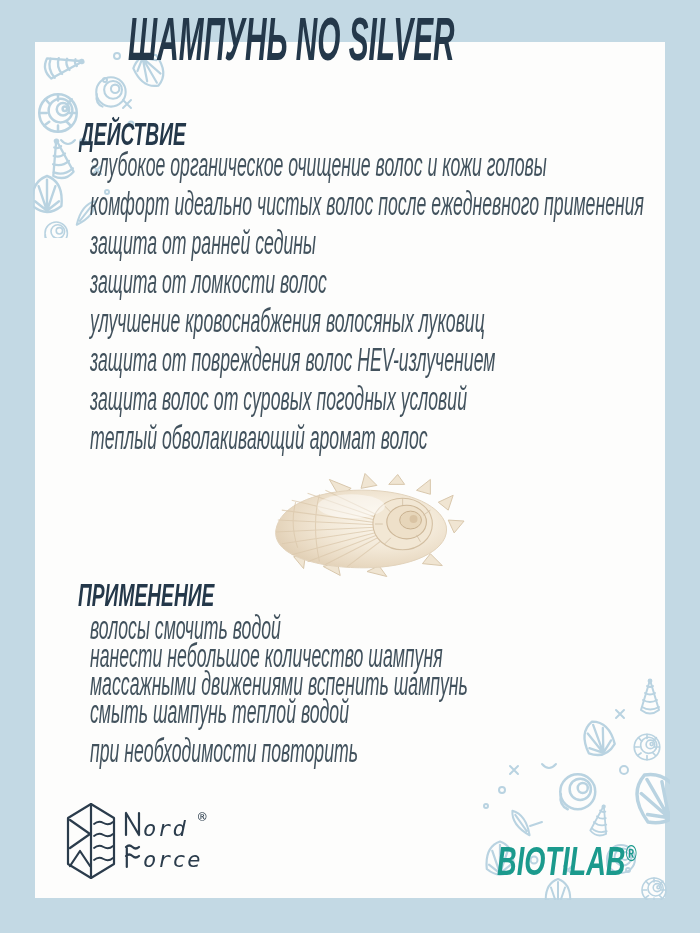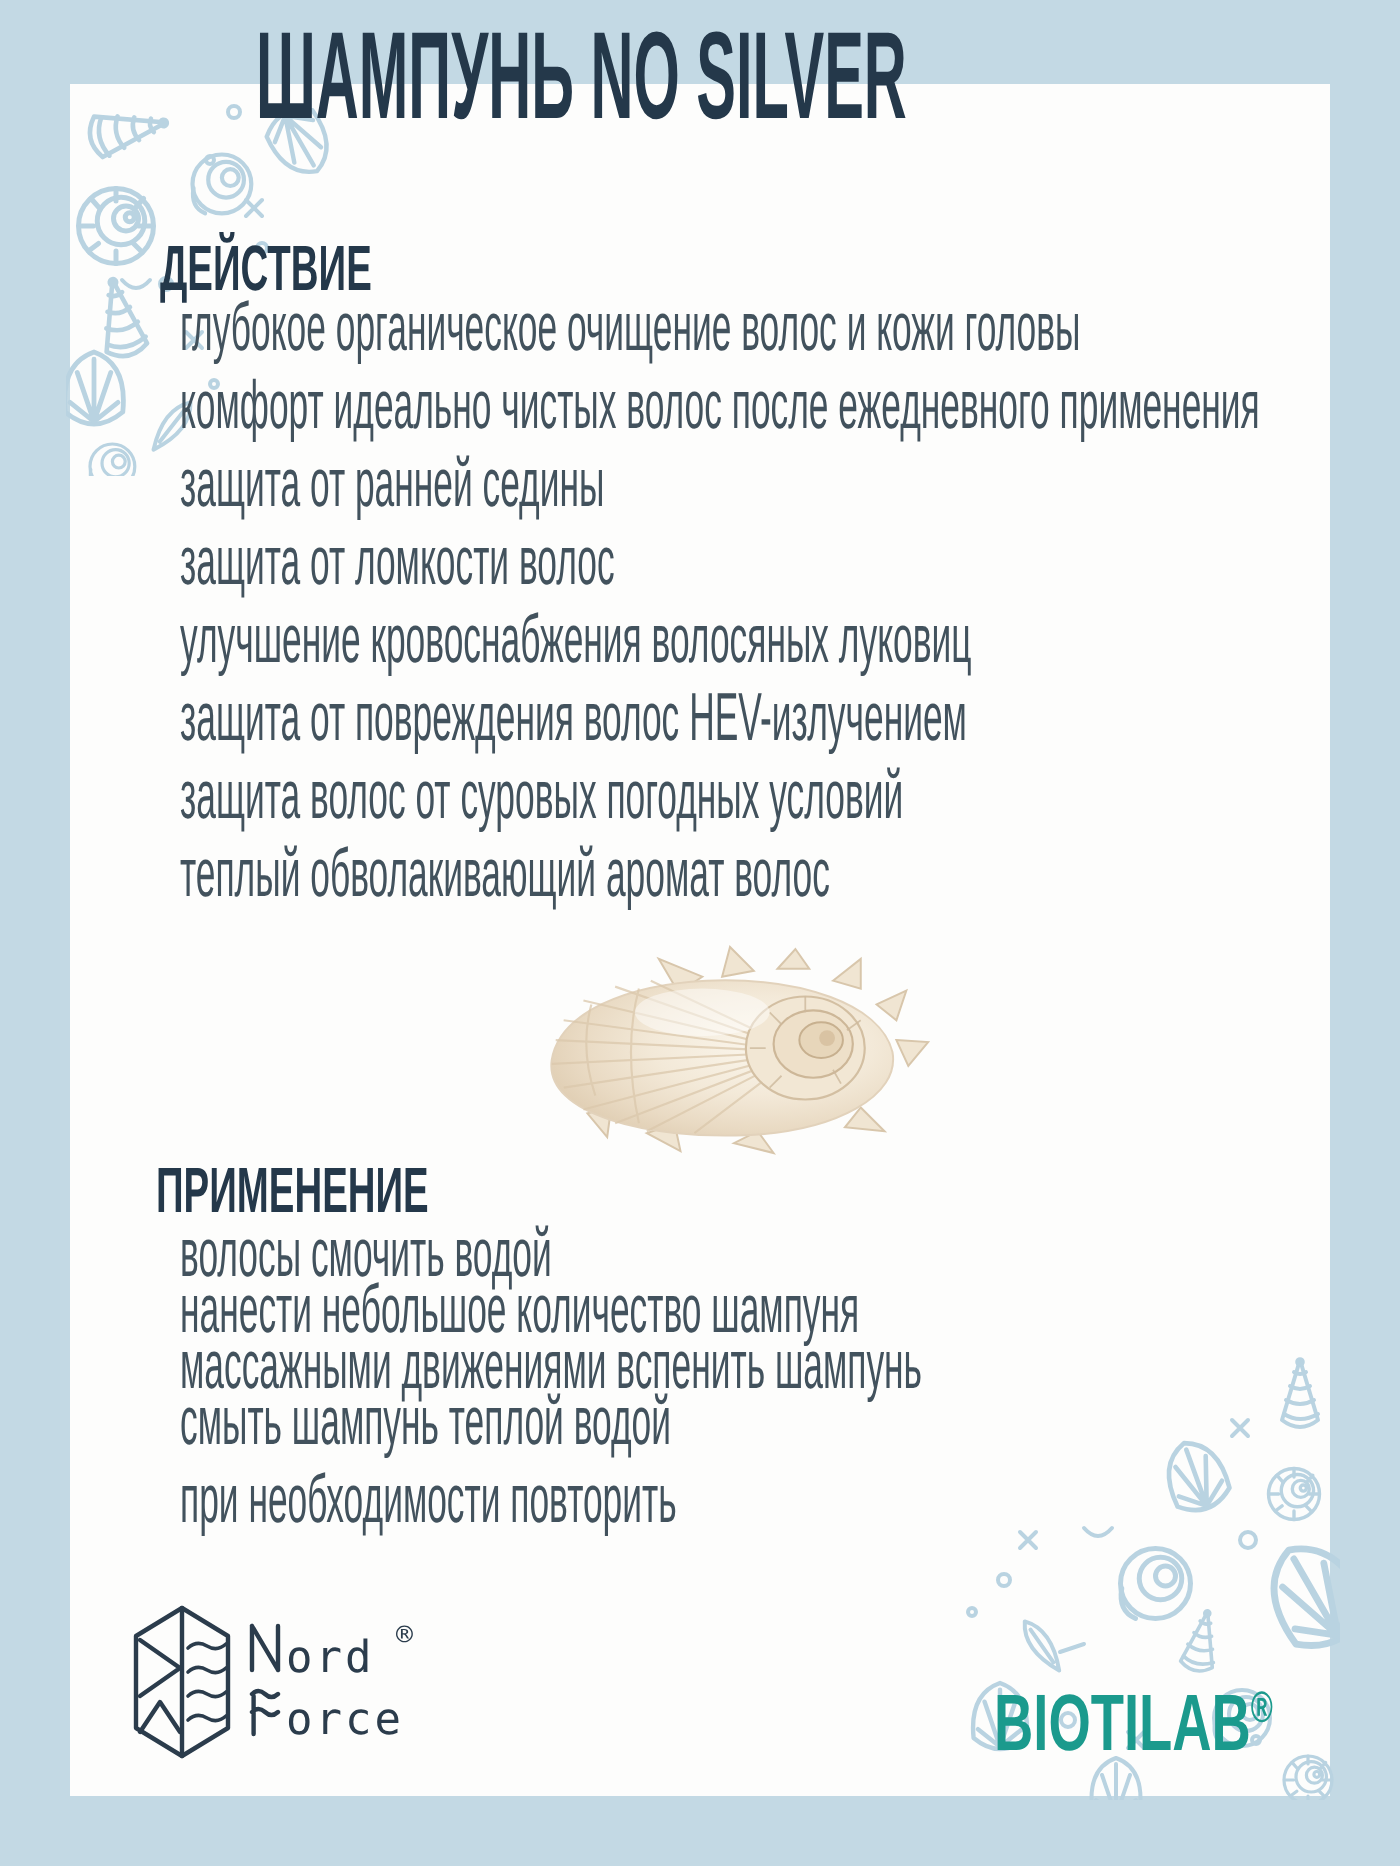--- a/index.html
+++ b/index.html
@@ -1,18 +1,18 @@
 <!DOCTYPE html>
 <html><head>
 <meta charset="utf-8">
 <style>
   * { margin:0; padding:0; box-sizing:border-box; }
   html,body { width:700px; height:933px; }
   body { font-family:"Liberation Sans", sans-serif; position:relative; overflow:hidden; background:#c3d9e4; }
-  #stage { position:absolute; inset:0; width:700px; height:933px; }
+  #stage { position:absolute; inset:0; width:700px; height:933px;font-style:italic; }
 
   .card { position:absolute; left:35px; top:42px; width:630px; height:856px; background:#fdfdfc; }
 
   .deco { position:absolute; stroke:#b9d3e1; fill:none; stroke-width:2; stroke-linecap:round; stroke-linejoin:round; }
 
   .page-title {
     position:absolute; left:128px; top:9px;
     font-size:62px; line-height:60px; font-weight:bold;
     color:#24384a; white-space:nowrap;
     transform:scaleX(0.48); transform-origin:0 0; letter-spacing:0px;

